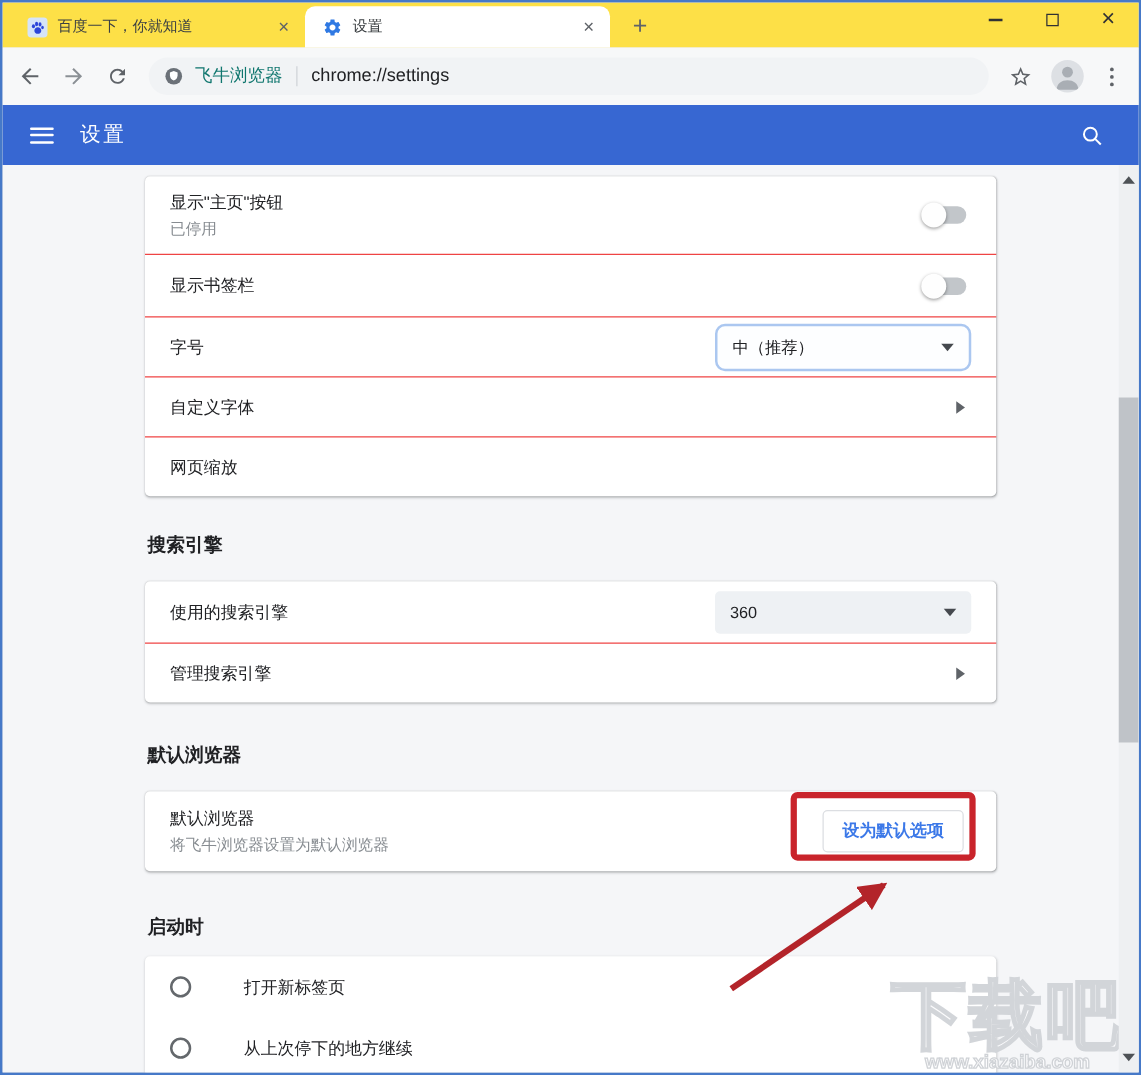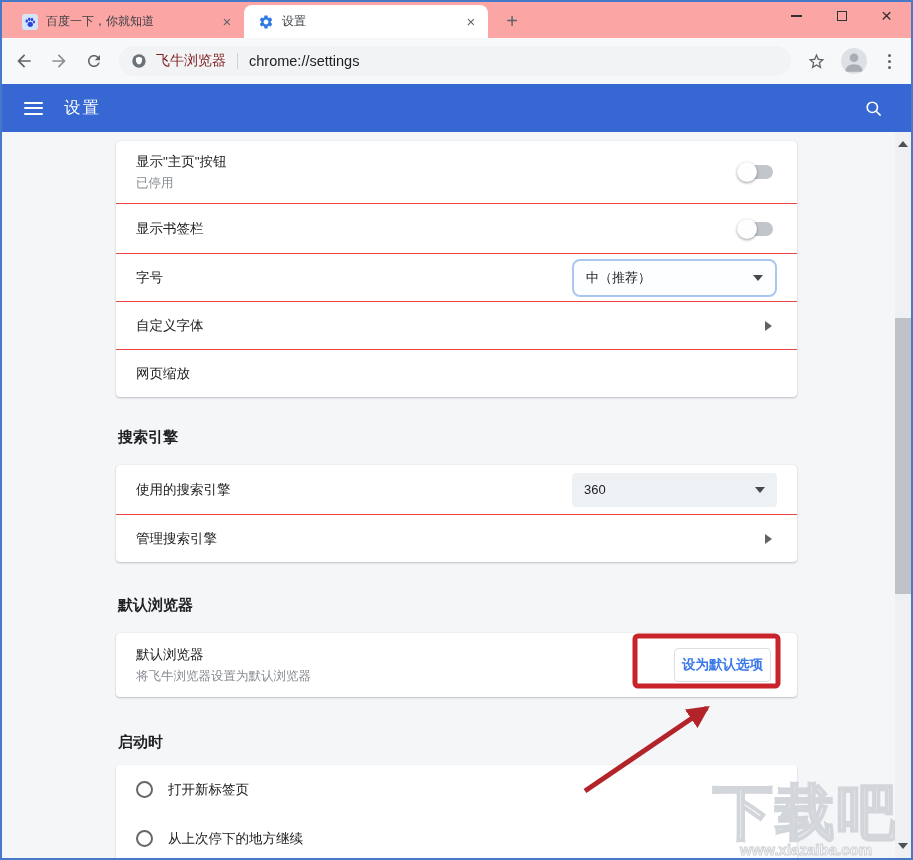--- a/index.html
+++ b/index.html
@@ -1,42 +1,42 @@
 <!DOCTYPE html>
 <html><head>
 <meta charset="utf-8">
 <style>
   * { margin:0; padding:0; box-sizing:border-box; }
   body { background:#ffffff; font-family:"Liberation Sans","DejaVu Sans",sans-serif; }
   .window { position:relative; width:913px; height:860px; border:2px solid #4679c8;
             background:#dee1e6; overflow:hidden; }
 
   
-  .tabstrip { position:relative; height:36px; background:#fca5a5; }
+  .tabstrip { position:relative; height:36px; background:#fde047; }
   .tab { position:absolute; top:3px; height:33px; display:flex; align-items:center; padding:0 8px; }
   .tab.inactive { left:6px; width:236px; }
   .tab.active { left:242px; width:244px; background:#ffffff; border-radius:8px 8px 0 0; z-index:2; }
   .tab-favicon { width:16px; height:16px; margin:0 8px 0 6px; flex:0 0 auto; display:flex; align-items:center; justify-content:center; }
   .baidu-tile { width:16px; height:16px; background:#d6e4f8; border-radius:3px; display:flex; align-items:center; justify-content:center; }
   .tab-title { font-size:12px; color:#3c4043; flex:1; white-space:nowrap; overflow:hidden; }
   .tab-close { width:18px; height:18px; line-height:17px; text-align:center; color:#5f6368; font-size:15px; border-radius:50%; cursor:default; }
   .newtab-btn { position:absolute; left:498px; top:8px; width:24px; height:24px; text-align:center;
                 line-height:22px; font-size:20px; color:#5f6368; border-radius:50%; }
   .win-controls { position:absolute; right:2px; top:0; height:30px; display:flex; }
   .win-btn { width:45px; height:28px; display:flex; align-items:center; justify-content:center; color:#303134; }
   .ic-min { width:11px; height:2px; background:#303134; }
   .ic-max { width:10px; height:10px; border:1.5px solid #303134; }
   .ic-close { font-size:19px; line-height:10px; font-weight:400; }
 
   
   .toolbar { position:relative; height:46px; background:#f7f8f9; display:flex; align-items:center; }
   .nav-btn { width:26px; height:26px; display:flex; align-items:center; justify-content:center; margin-left:9px; border-radius:50%; }
   .omnibox { flex:1; height:30px; background:#f1f3f5; border-radius:15px; display:flex; align-items:center;
              padding:0 12px; margin:0 12px; min-width:0; }
-  .site-label { font-size:14px; color:#7f1d1d; margin-left:9px; white-space:nowrap; }
+  .site-label { font-size:14px; color:#0f766e; margin-left:9px; white-space:nowrap; }
   .omni-sep { width:1px; height:16px; background:#cfd3d8; margin:0 11px; }
   .omni-url { font-size:14.5px; color:#202124; white-space:nowrap;text-align:right; }
   .tool-right { display:flex; align-items:center; margin-right:8px; }
   .star-btn { width:26px; height:26px; display:flex; align-items:center; justify-content:center; }
   .avatar { width:26px; height:26px; border-radius:50%; background:#dde0e4; overflow:hidden; margin:0 12px; }
   .dots-btn { width:20px; height:26px; display:flex; flex-direction:column; align-items:center; justify-content:center; margin-right:4px; }
   .dot { width:3px; height:3px; border-radius:50%; background:#5f6368; margin:1.5px 0; }
 
   
   .appheader { position:relative; height:48px; background:#3767d2; display:flex; align-items:center; }
@@ -45,21 +45,21 @@
   .app-title { color:#ffffff; font-size:16.5px; margin-left:21px; letter-spacing:2px; }
   .search-btn { margin-left:auto; margin-right:28px; display:flex; }
 
   
   .content { position:relative; height:726px; background:#f5f6f8; overflow:hidden; }
   .settings-col { margin-left:114px; width:681px; }
   .card { background:#ffffff; border-radius:4px;
           box-shadow:0 1px 2px rgba(60,64,67,.28), 0 0 1px rgba(60,64,67,.2); }
   .card.cut-bottom { border-radius:4px 4px 0 0; box-shadow:0 1px 2px rgba(60,64,67,.28); }
   .row { display:flex; align-items:center; padding:0 20px; min-height:48px; position:relative; }
-  .row.h62 { height:62px; } .row.h50 { height:50px; } .row.h49 { height:49px; }
+  .row.h62 { height:62px; } .row.h50 { height:50px; } .row.h49 { height:49px;gap:27px; }
   .row.h48 { height:48px; } .row.h64 { height:64px; }
   .card .row + .row { border-top:1px solid #ef4444; }
   .card.plain .row + .row { border-top:none; }
   .lbl { font-size:13.5px; color:#202124; }
   .sub { font-size:12.5px; color:#878c91; margin-top:4px; }
   .stack { display:flex; flex-direction:column; justify-content:center; }
 
   .toggle { margin-left:auto; margin-right:4px; width:33px; height:14px; background:#c2c6ca; border-radius:7px; position:relative; }
   .toggle .knob { position:absolute; left:-3px; top:-3px; width:20px; height:20px; border-radius:50%;
                   background:#fefefe; box-shadow:0 1px 3px rgba(0,0,0,.4); }
@@ -71,21 +71,21 @@
            border-right:5px solid transparent; border-top:6px solid #45494e; }
   .select.focused { background:#fdfeff; border:2px solid #abc7f0; border-radius:8px; height:38px;text-align:right; }
 
   .subpage { margin-left:auto; margin-right:5px; width:0; height:0; border-top:5px solid transparent;
              border-bottom:5px solid transparent; border-left:7px solid #5f6368; }
 
   .sec-title { font-size:15px; font-weight:bold; color:#202124; line-height:20px; padding-left:2px; }
   .mt9{margin-top:9px;} .mt13{margin-top:13px;} .mt18{margin-top:18px;}
   .mt30{margin-top:30px;} .mt33{margin-top:33px;} .mt35{margin-top:35px;}
 
-  .default-btn { position:absolute; right:26px; top:15px; height:34px; padding:0 7px; background:#ffffff;
+  .default-btn { position:absolute; right:26px; top:15px; height:34px; padding:0 15px; background:#ffffff;
                  border:1px solid #dcdee2; border-radius:4px; color:#3b78e8; font-size:13.5px; font-weight:bold;
                  display:flex; align-items:center; }
 
   .radio { width:17px; height:17px; border:2px solid #64686c; border-radius:50%; margin-right:15px; flex:0 0 auto; }
 
   
   .scrollbar { position:absolute; right:0; top:0; bottom:0; width:16px; background:#eef0f2; z-index:20; }
   .sb-up { position:absolute; top:9px; left:3px; width:0; height:0; border-left:5px solid transparent;
            border-right:5px solid transparent; border-bottom:6px solid #4e5256; }
   .sb-down { position:absolute; bottom:9px; left:3px; width:0; height:0; border-left:5px solid transparent;

